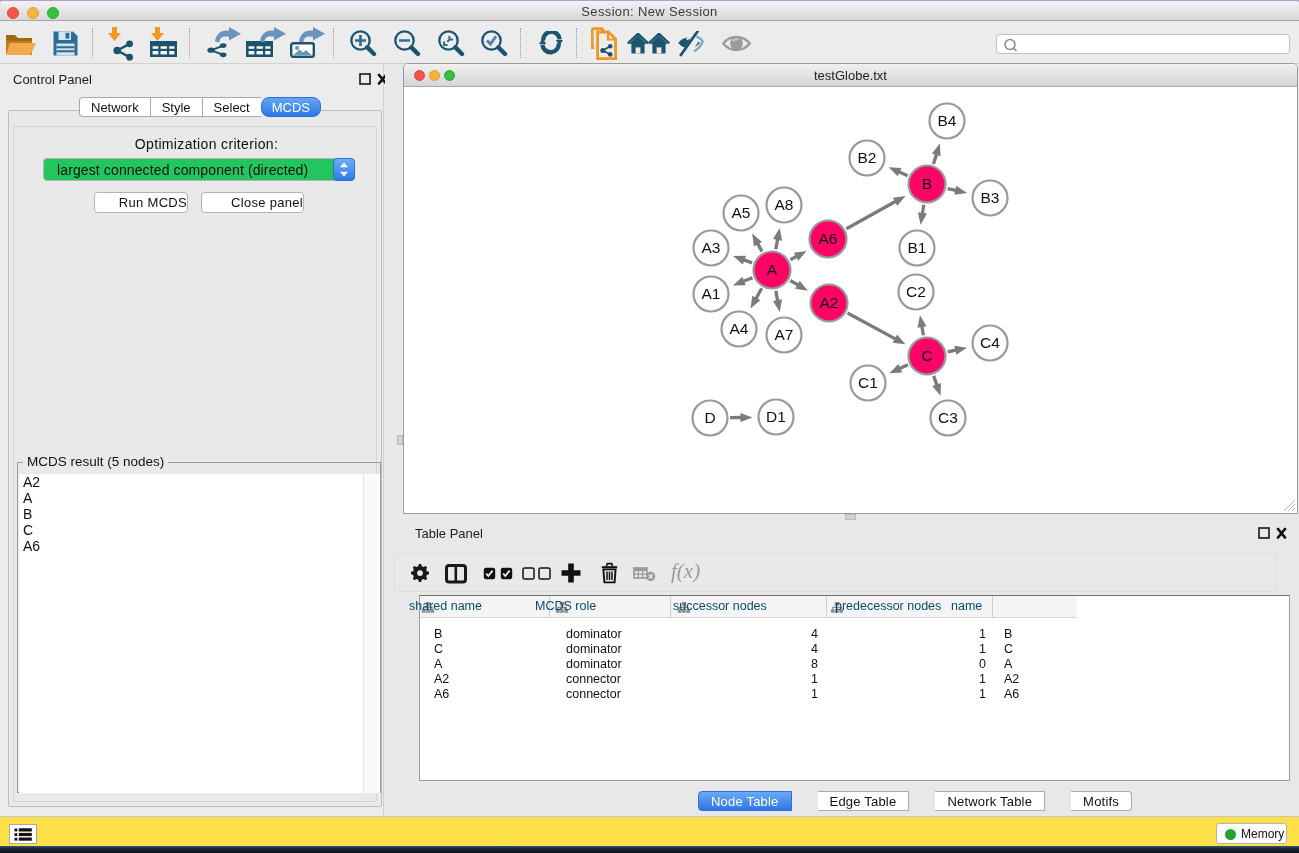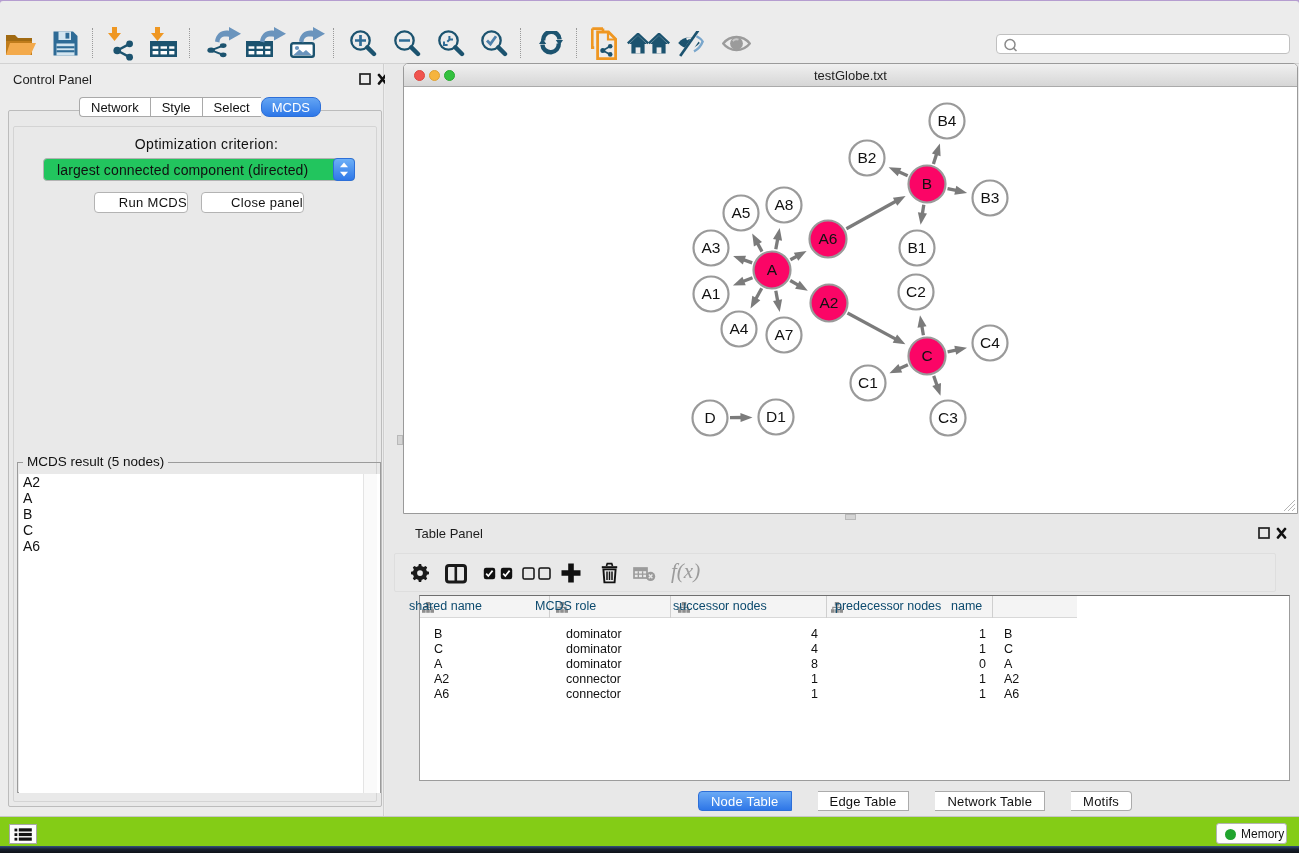--- a/index.html
+++ b/index.html
@@ -77,31 +77,37 @@
   .hcell { position:absolute; top:3px; font-size:12.5px; color:#0c4a6e; text-align:left; }
   .row { position:absolute; font-size:12.5px; color:#111; height:15px; line-height:15px; }
   
   #btabs { position:absolute; left:672px; top:790px; height:20px; display:flex; }
   .btab { height:20px; line-height:19px; font-size:13px; color:#111; background:#fff;
           border:1px solid #ababab; border-left:none; padding:0 12px; letter-spacing:0.2px;margin-left:26px; }
   .btab.sel { background:linear-gradient(#6aaaf5,#2e76e7); color:#fff; border:1px solid #2d6fd8;
           border-radius:4px 0 0 4px; }
   .btab.last { border-radius:0 4px 4px 0; }
   
-  #statusbar { position:absolute; left:0; top:815px; width:1299px; height:31px; background:#84cc16;
+  #statusbar { position:absolute; left:0; top:815px; width:1299px; height:31px; background:#fde047;
         border-top:1px solid #c6c6c6; }
   #hambtn { position:absolute; left:9px; top:7px; width:28px; height:20px; background:#fdfdfd;
         border:1px solid #a8a8a8; }
   #membtn { position:absolute; right:12px; top:6px; width:71px; height:21px; background:#fdfdfd;
         border:1px solid #b3b3b3; border-radius:3px; font-size:12px; color:#111; }
   #bottomstrip { position:absolute; left:0; top:846px; width:1299px; height:7px;
         background:linear-gradient(#33517e 0%, #17202e 45%, #0d1118 100%); }
 </style></head>
 <body>
 <div id="app">
+  <div id="titlebar">
+    <div class="tl t1"></div>
+      <div class="tl t2"></div>
+      <div class="tl t3"></div>
+    <div id="title">Session: New Session</div>
+  </div>
   <div id="toolbar">
     <svg class="abs" style="left:5px;top:9px" width="31" height="25" viewBox="0 0 31 25">
         <path d="M1 4 L10 4 L13 7 L27 7 L27 10 L1 10 Z" fill="#a16a12"></path>
 <path d="M1 10 L27 10 L27 24 L1 24 Z" fill="#c07c1b"></path>
 <path d="M5 12 L31 12 L25.5 24 L1 24 Z" fill="#f3aa4c"></path>
       </svg>
 <svg class="abs" style="left:52px;top:8px" width="27" height="27" viewBox="0 0 27 27">
         <path d="M1.5 1.5 L21 1.5 L25.5 6 L25.5 25.5 L1.5 25.5 Z" fill="#2e6b96"></path>
 <rect x="6.5" y="1.5" width="12.5" height="8.5" fill="#d3e5f0"></rect>
 <rect x="13.5" y="2.8" width="3.8" height="5.8" fill="#2e6b96"></rect>

